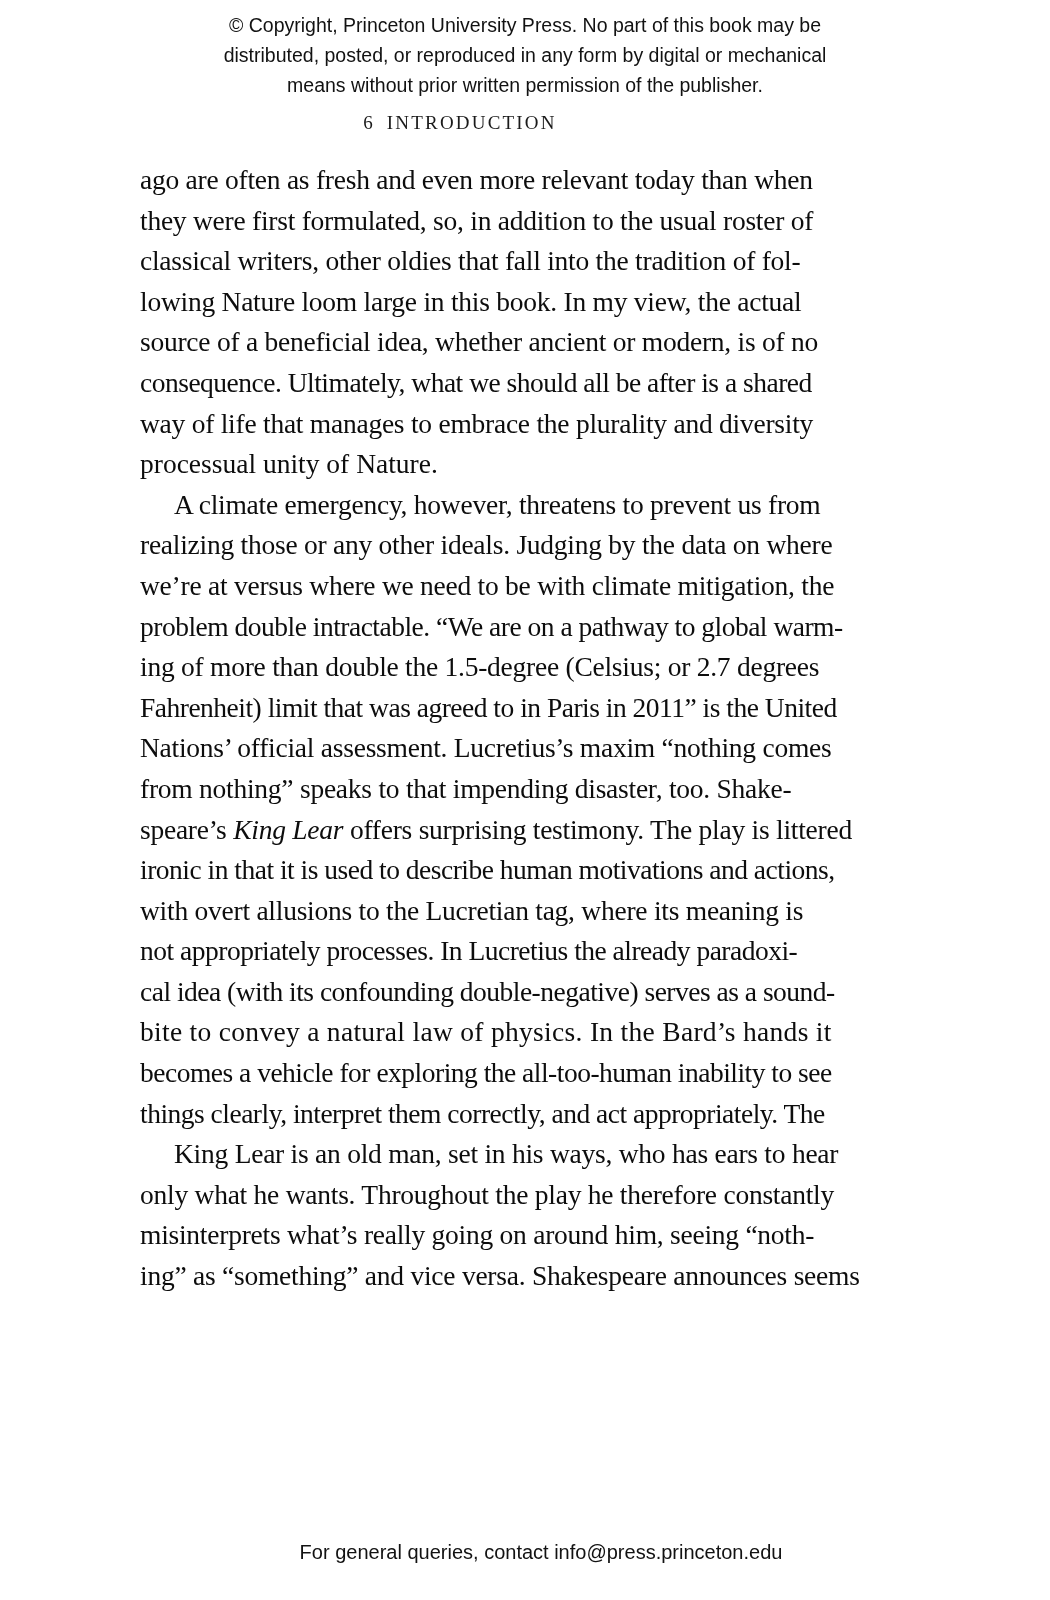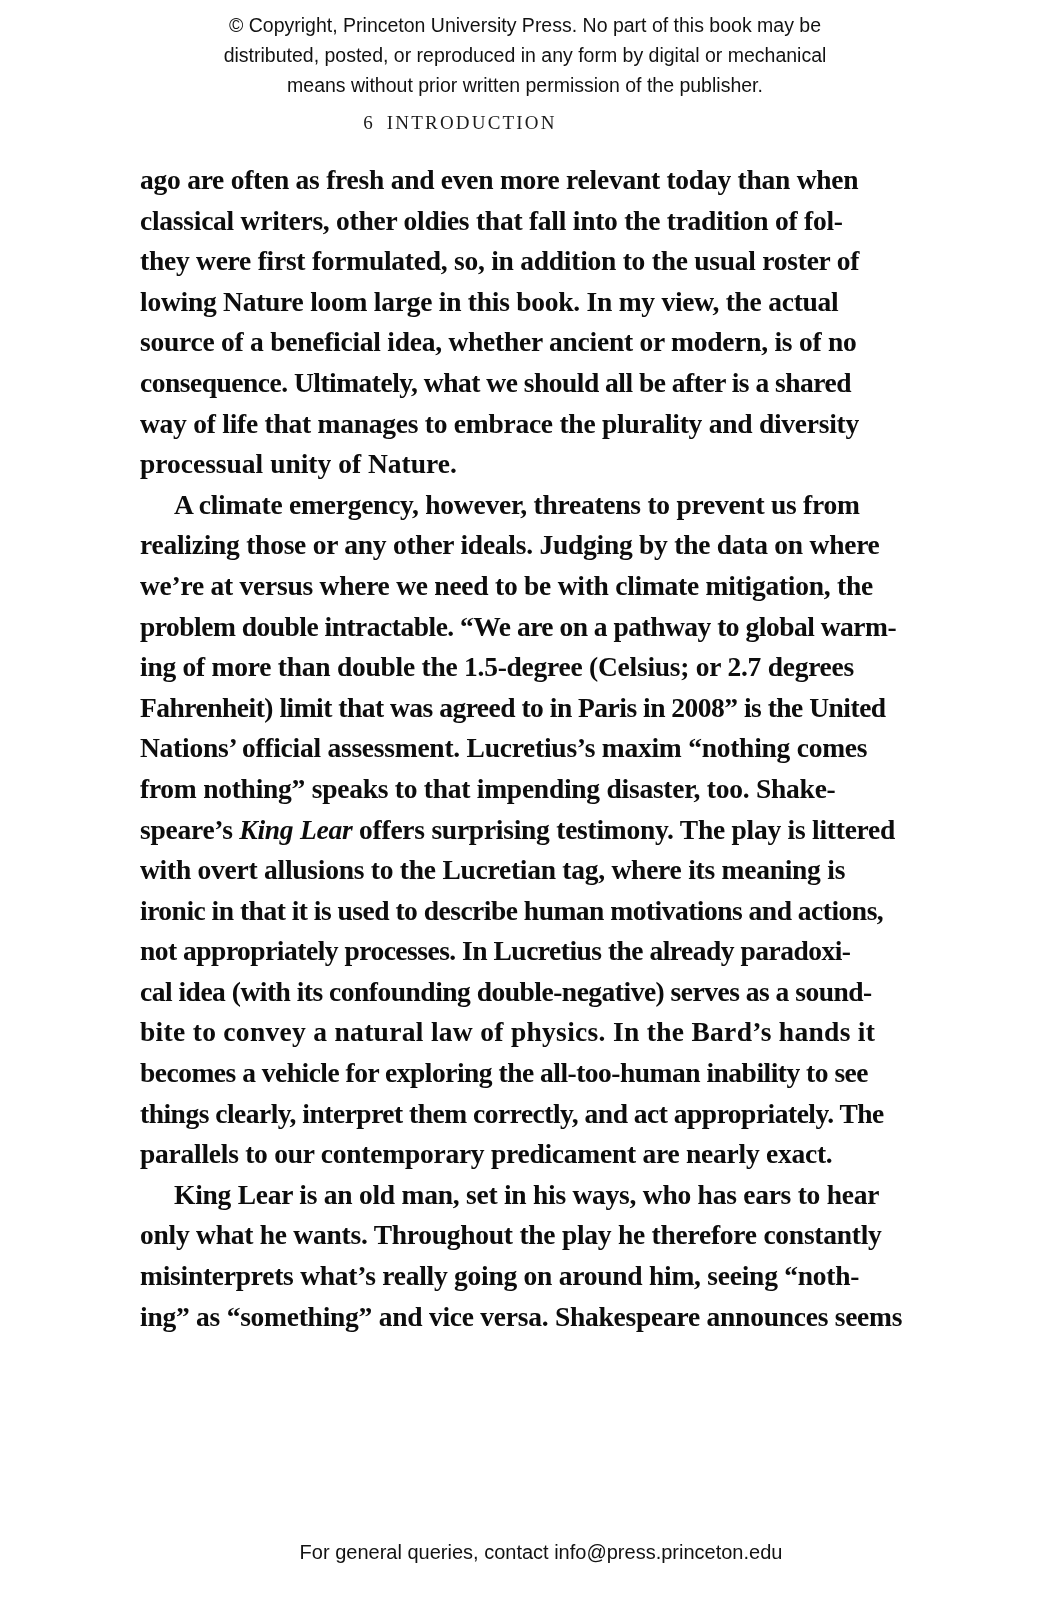--- a/index.html
+++ b/index.html
@@ -62,21 +62,20 @@
     top: 160px;
     left: 140px;
     width: 765px;
     font-size: 27.5px;
     line-height: 40.6px;
     color: #0d0d0d;
     text-align: left;
   }
   .para {
     margin: 0;
-    font-weight: bold;
   }
   .para .ln {
     display: block;
     white-space: nowrap;
   }
   .para.indent .ln:first-child {
     text-indent: 34px;
   }
   
   .ln {
@@ -115,47 +114,46 @@
   </div>
 
   <div class="running-head">
     <span class="folio">6</span><span class="head-title">INTRODUCTION</span>
   </div>
 
   <div class="textblock">
 
     <p class="para">
       <span class="ln t-tight">ago are often as fresh and even more relevant today than when</span>
+      <span class="ln t-tight">they were first formulated, so, in addition to the usual roster of</span>
       <span class="ln t-tight">classical writers, other oldies that fall into the tradition of fol-</span>
-      <span class="ln t-tight">they were first formulated, so, in addition to the usual roster of</span>
       <span class="ln t-tight">lowing Nature loom large in this book. In my view, the actual</span>
       <span class="ln t-tight">source of a beneficial idea, whether ancient or modern, is of no</span>
       <span class="ln t-tighter">consequence. Ultimately, what we should all be after is a shared</span>
       <span class="ln t-tight">way of life that manages to embrace the plurality and diversity</span>
       <span class="ln">processual unity of Nature.</span>
     </p>
 
     <p class="para indent">
       <span class="ln t-tight">A climate emergency, however, threatens to prevent us from</span>
       <span class="ln t-tight">realizing those or any other ideals. Judging by the data on where</span>
       <span class="ln t-tight">we’re at versus where we need to be with climate mitigation, the</span>
       <span class="ln t-tighter">problem double intractable. “We are on a pathway to global warm-</span>
       <span class="ln t-tight">ing of more than double the 1.5-degree (Celsius; or 2.7 degrees</span>
-      <span class="ln t-tighter">Fahrenheit) limit that was agreed to in Paris in 2008” is the United</span>
+      <span class="ln t-tighter">Fahrenheit) limit that was agreed to in Paris in 2011” is the United</span>
       <span class="ln t-tight">Nations’ official assessment. Lucretius’s maxim “nothing comes</span>
       <span class="ln t-tight">from nothing” speaks to that impending disaster, too. Shake-</span>
       <span class="ln t-tight">speare’s <span class="ital">King Lear</span> offers surprising testimony. The play is littered</span>
+      <span class="ln t-tighter">ironic in that it is used to describe human motivations and actions,</span>
       <span class="ln t-tight">with overt allusions to the Lucretian tag, where its meaning is</span>
-      <span class="ln t-tighter">ironic in that it is used to describe human motivations and actions,</span>
       <span class="ln t-tighter">not appropriately processes. In Lucretius the already paradoxi-</span>
       <span class="ln t-tighter">cal idea (with its confounding double-negative) serves as a sound-</span>
       <span class="ln t-loose">bite to convey a natural law of physics. In the Bard’s hands it</span>
       <span class="ln t-tighter">becomes a vehicle for exploring the all-too-human inability to see</span>
       <span class="ln t-tighter">things clearly, interpret them correctly, and act appropriately. The</span>
-      <span class="ln t-tight">parallels to our contemporary predicament are nearly exact.</span>
     </p>
 
     <p class="para indent">
       <span class="ln t-tight">King Lear is an old man, set in his ways, who has ears to hear</span>
       <span class="ln t-tight">only what he wants. Throughout the play he therefore constantly</span>
       <span class="ln t-tight">misinterprets what’s really going on around him, seeing “noth-</span>
       <span class="ln t-tight">ing” as “something” and vice versa. Shakespeare announces seems</span>
     </p>
 
   </div>

